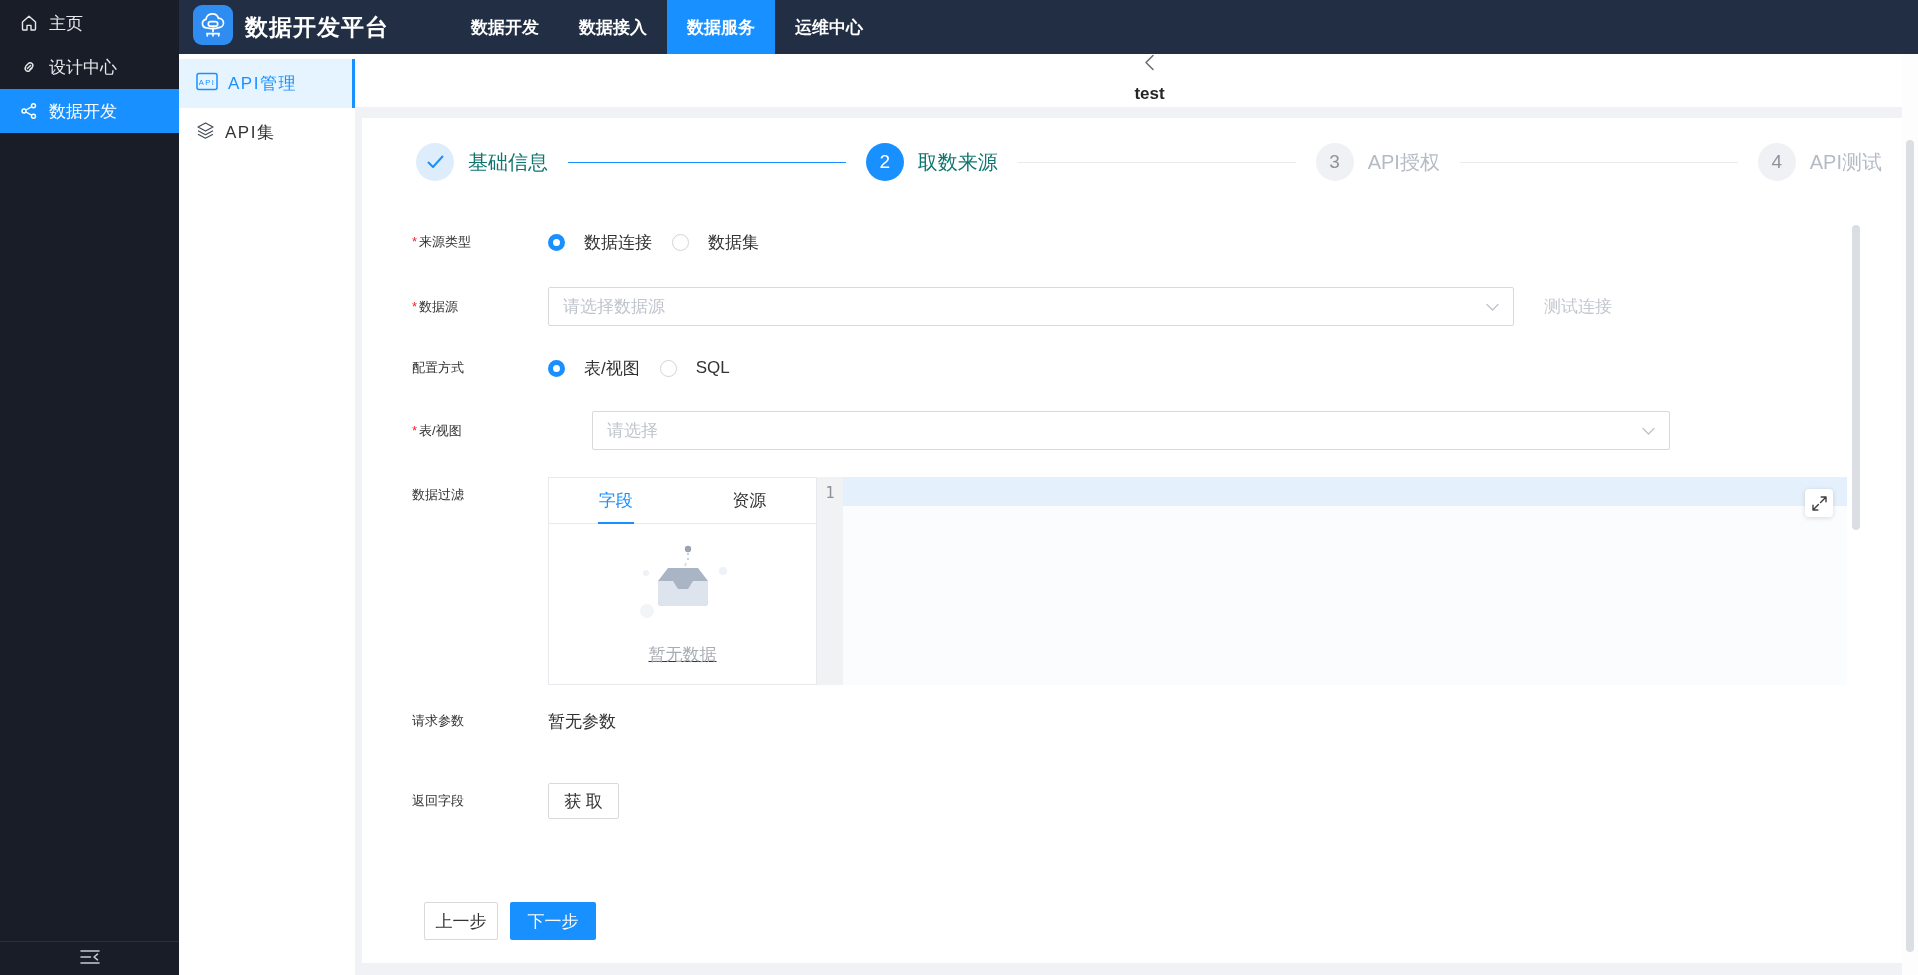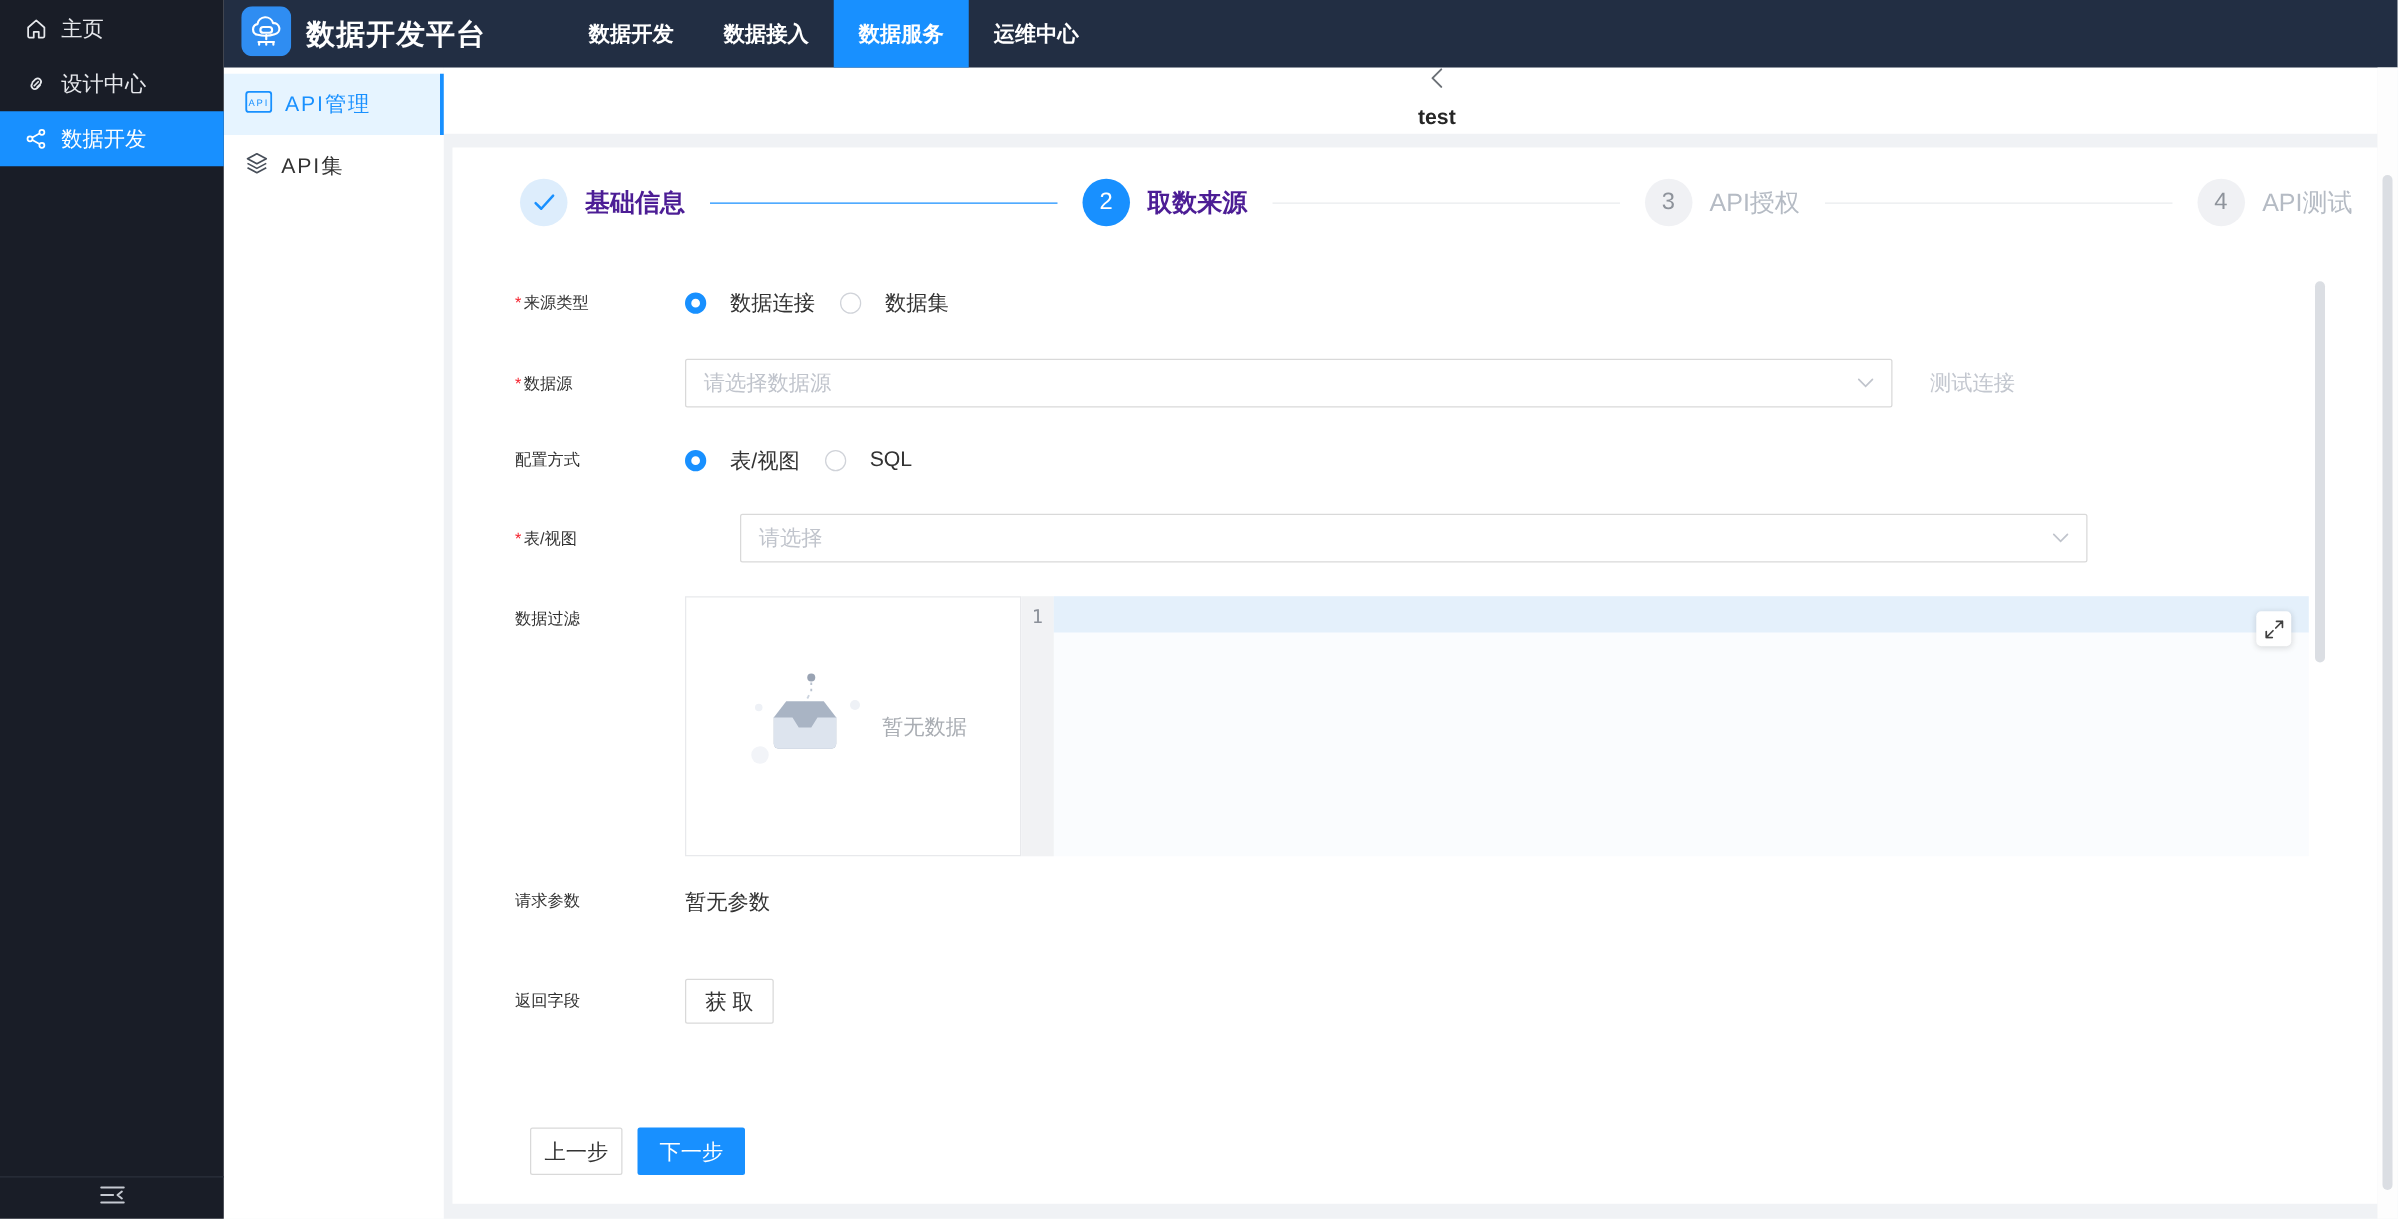--- a/index.html
+++ b/index.html
@@ -47,21 +47,21 @@
 
   
   .stepper { display:flex; align-items:center; height:40px; margin-left:4px; margin-bottom:48px; }
   .step { display:flex; align-items:center; gap:14px; flex:none; }
   .step-circle { width:38px; height:38px; border-radius:50%; display:flex; align-items:center;
                  justify-content:center; font-size:19px; flex:none; }
   .step.done  .step-circle { background:#ddedfc; }
   .step.active .step-circle { background:#1890ff; color:#fff; }
   .step.wait  .step-circle { background:#f0f1f4; color:#8e939b; }
   .step-label { font-size:20px; white-space:nowrap; }
-  .step.done .step-label, .step.active .step-label { color:#4c1d95; font-weight:700; }
+  .step.done .step-label, .step.active .step-label { color:#0f766e; font-weight:400; }
   .step.wait .step-label { color:#b5bbc4; font-weight:400; }
   .step-line { flex:1; height:1px; background:#e9ebee; margin:0 20px; }
   .step-line.blue { background:#1890ff; }
 
   
   .form-row { display:flex; align-items:center; }
   .form-label { width:136px; flex:none; font-size:13px; color:#333; white-space:nowrap; }
   .req { color:#f5222d; margin-right:2px; }
   .row-source { height:24px; margin-bottom:33px; }
   .row-datasource { height:39px; margin-bottom:30px; }
@@ -86,21 +86,21 @@
 
   
   .filter-panel { width:1299px; height:208px; display:flex; position:relative; }
   .filter-left { width:269px; flex:none; border:1px solid #e8e9ec; background:#fff; display:flex; flex-direction:column; }
   .filter-tabs { height:46px; border-bottom:1px solid #e8e9ec; display:flex; flex:none; }
   .ftab { flex:1; display:flex; align-items:center; justify-content:center; font-size:17px; color:#333;
           position:relative; cursor:pointer; }
   .ftab.active { color:#1890ff; }
   .ftab.active::after { content:""; position:absolute; bottom:-1px; left:50%; transform:translateX(-50%);
                         width:36px; height:2px; background:#1890ff; }
-  .empty-wrap { flex:1; display:flex; flex-direction:row; align-items:center; justify-content:center; gap:10px; }
+  .empty-wrap { flex:1; display:flex; flex-direction:column; align-items:center; justify-content:center; gap:10px;text-decoration:underline; }
   .empty-text { font-size:17px; color:#a9adb3; }
 
   .editor { flex:1; position:relative; background:#fafcfe; display:flex; }
   .gutter { width:26px; flex:none; background:#f1f2f4; text-align:center; padding-top:4px;
             font-family:"DejaVu Sans Mono","Liberation Mono",monospace; font-size:15px; color:#8b9099; line-height:25px; }
   .editor-body { flex:1; position:relative; }
   .active-line { position:absolute; left:0; right:0; top:0; height:29px; background:#e4f0fb; }
   .expand-btn { position:absolute; top:12px; right:14px; width:28px; height:28px; background:#fff; border:none;
                 border-radius:4px; box-shadow:0 1px 5px rgba(0,0,0,.14); display:flex; align-items:center;
                 justify-content:center; cursor:pointer; }
@@ -302,20 +302,28 @@
             <path d="M1 1.5l5.5 5.5L12 1.5"></path>
           </svg>
       </span>
     </div>
   </div>
 
   <div class="form-row row-filter">
     <span class="form-label">数据过滤</span>
     <div class="filter-panel">
       <div class="filter-left">
+        <div class="filter-tabs">
+          <div class="ftab active">
+            <span>字段</span>
+          </div>
+          <div class="ftab">
+            <span>资源</span>
+          </div>
+        </div>
         <div class="empty-wrap">
           <span>
             <svg width="104" height="86" viewBox="0 0 104 86">
               <circle cx="16" cy="68" r="7" fill="#f2f4f8"></circle>
               <circle cx="92" cy="28" r="4" fill="#eef1f6"></circle>
               <circle cx="15" cy="30" r="3" fill="#eef1f6"></circle>
               <circle cx="57" cy="6" r="3.2" fill="#99a3b3"></circle>
               <path d="M57 10v10" stroke="#b9c2cf" stroke-width="1.5" stroke-dasharray="2 3" fill="none"></path>
               <path d="M47 33q7-9 9-15" stroke="#ccd4df" stroke-width="1.5" fill="none" stroke-dasharray="3 3"></path>
               <path d="M27 38l10-13h30l10 13v21a4 4 0 0 1-4 4H31a4 4 0 0 1-4-4z" fill="#a9b4c4"></path>

